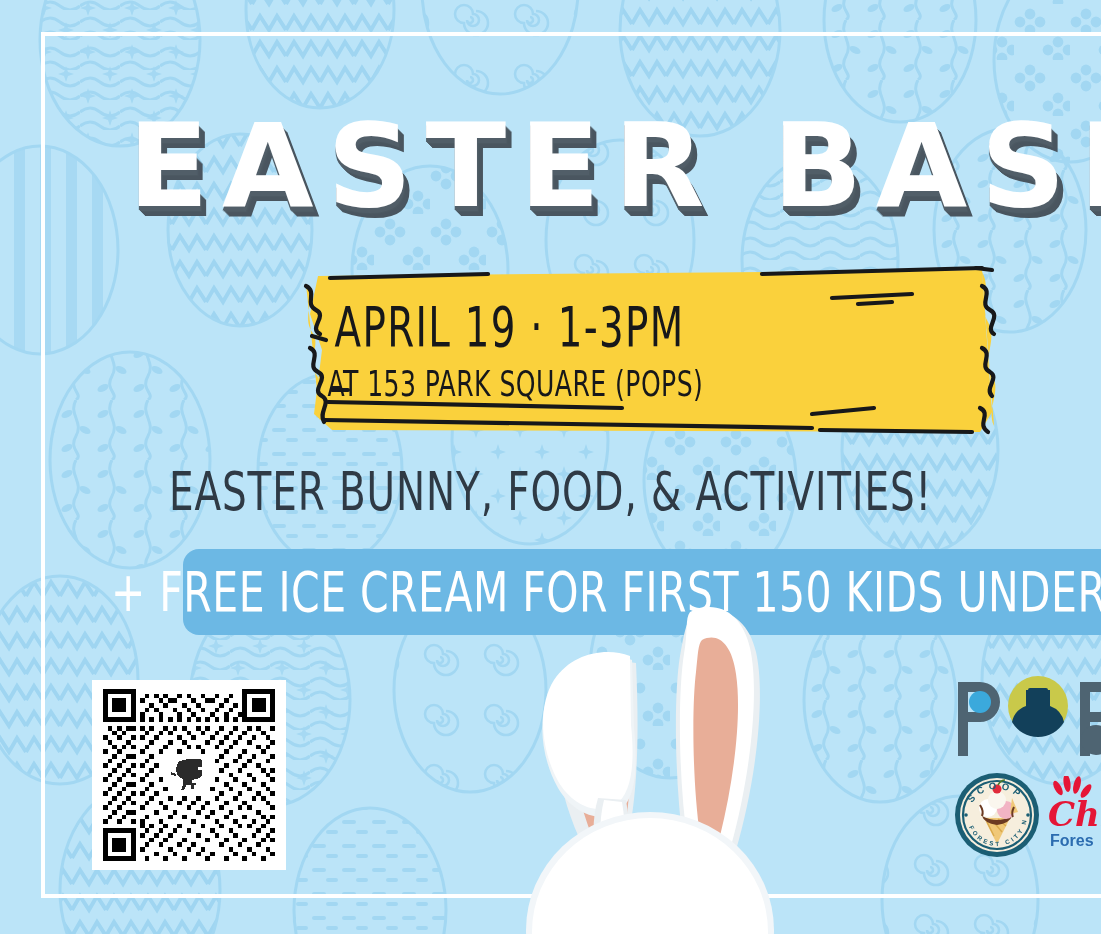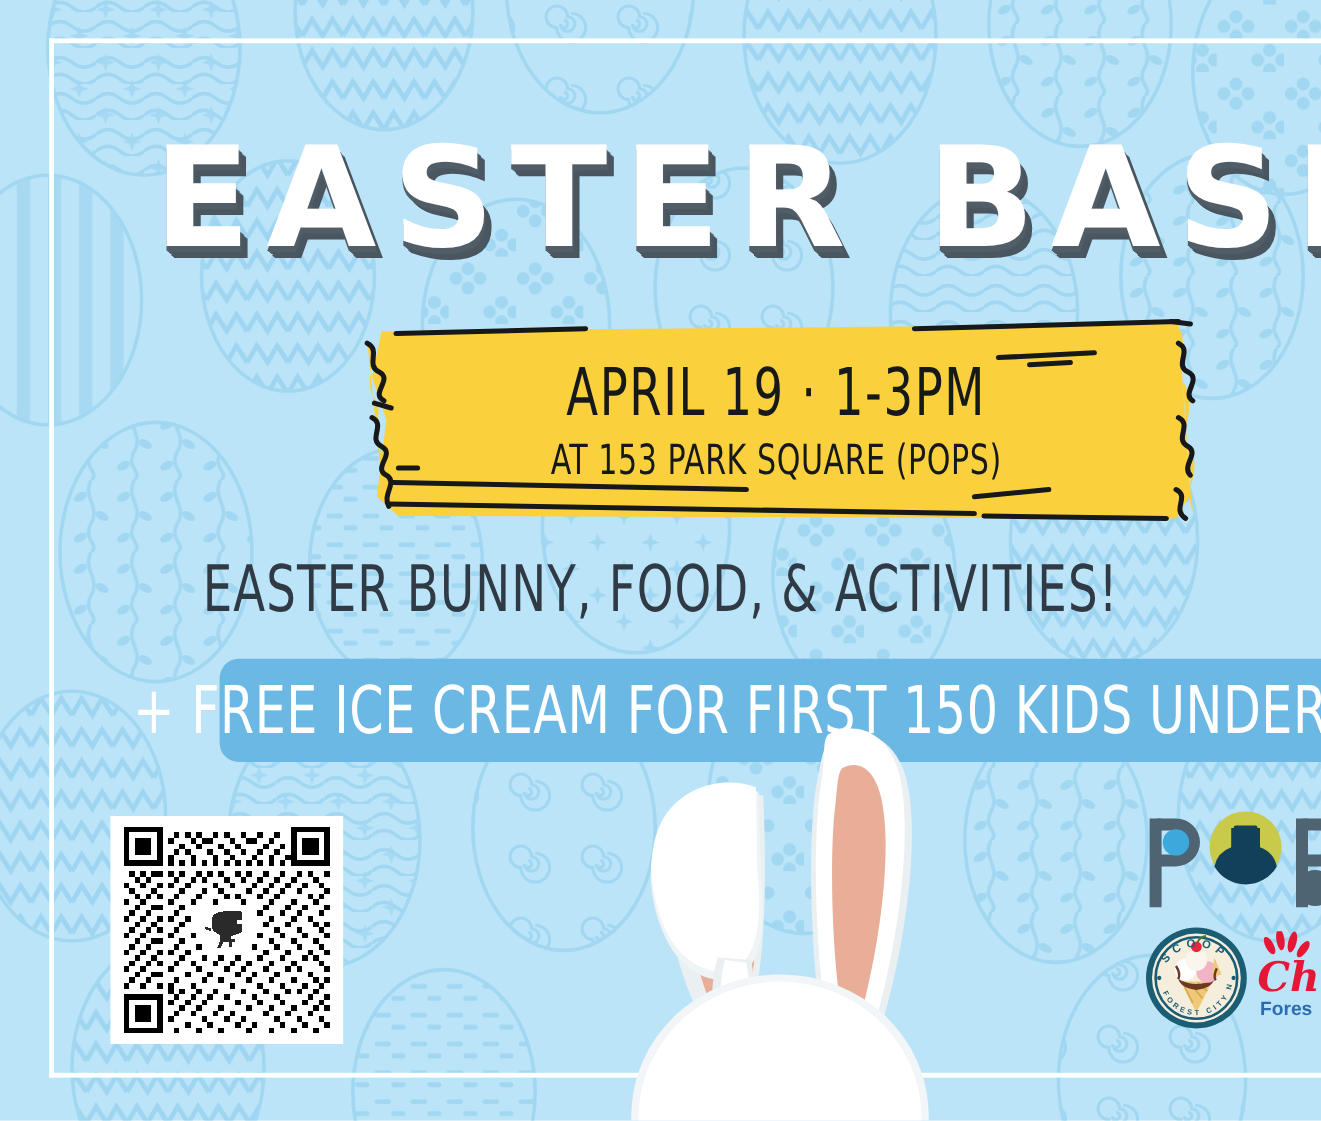--- a/index.html
+++ b/index.html
@@ -81,21 +81,20 @@
   }
   #yellow-banner svg { position: absolute; inset: 0; }
   #yellow-text {
     position: absolute;
     left: 0;
     top: 0;
     width: 710px;
     height: 176px;
     display: flex;
     flex-direction: column;
-    align-items: center;
     justify-content: center;
     gap: 4px;
     z-index: 2;
   }
   .y-line1 {
     font-family: "DejaVu Sans Condensed", "Liberation Sans Narrow", "Liberation Sans", sans-serif;
     font-size: 49px;
     font-weight: 400;
     letter-spacing: 1.5px;
     color: #17181A;

